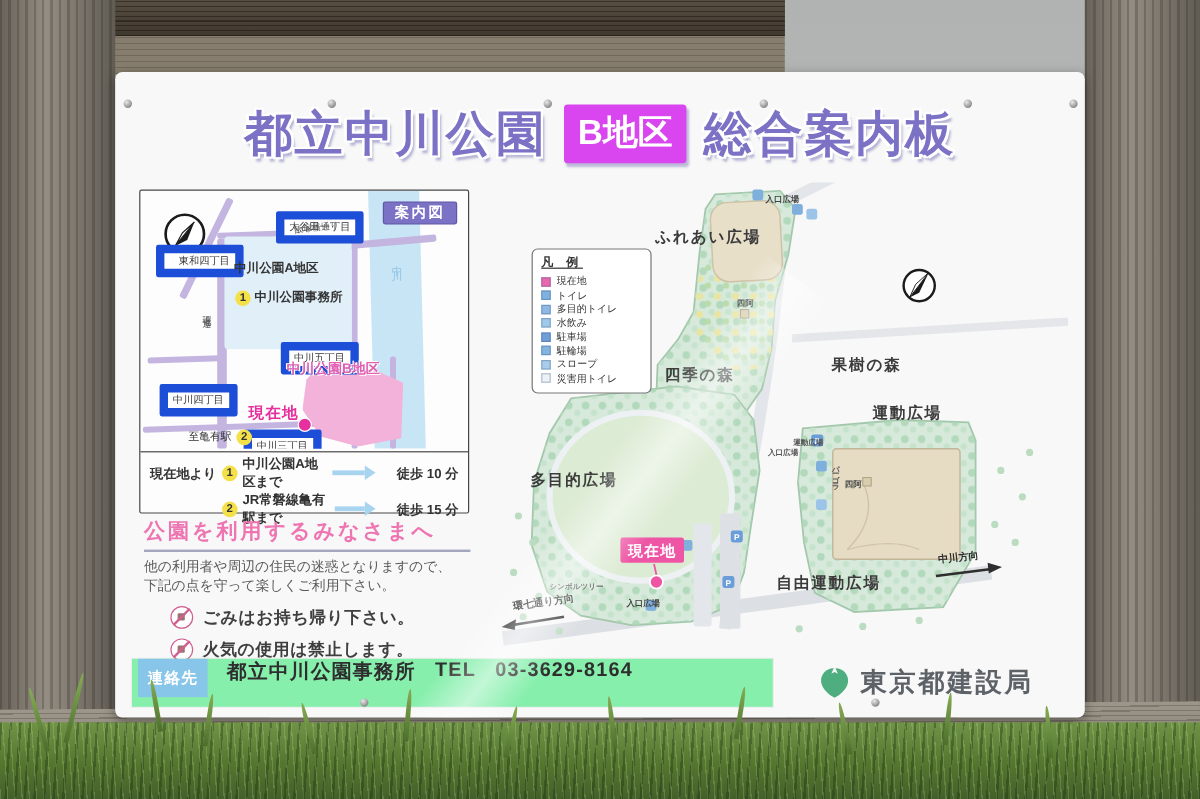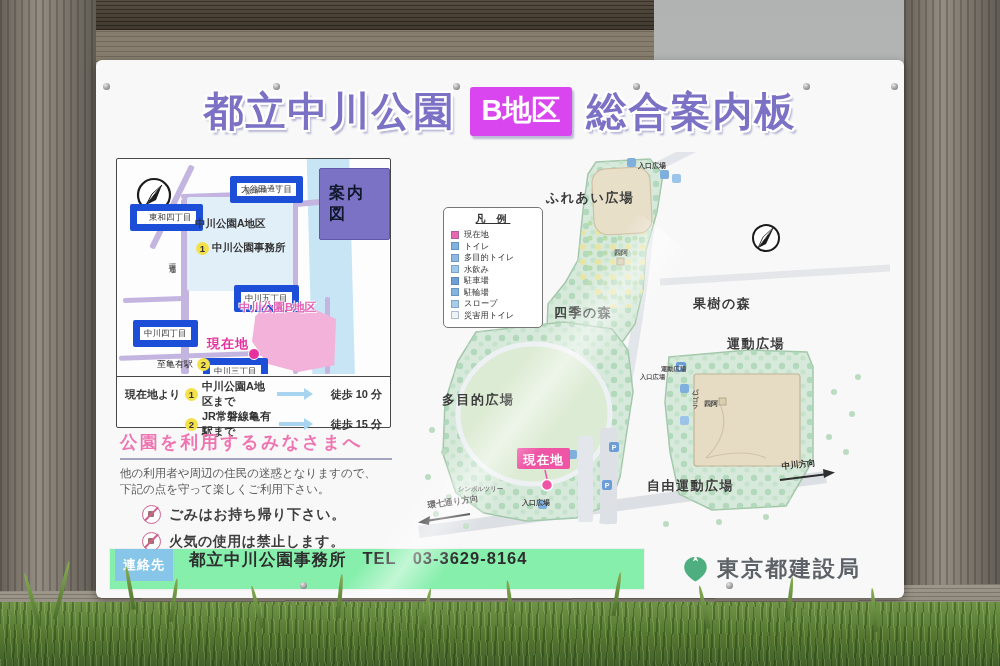--- a/index.html
+++ b/index.html
@@ -50,22 +50,22 @@
   .inset-map{position:absolute;left:0;top:0;right:0;height:215px;overflow:hidden;}
   .road{position:absolute;background:#c4b5e0;border-radius:2px;}
   .river{position:absolute;left:183px;top:0;width:56px;height:215px;background:#c8e5f6;
       clip-path:polygon(12% 0,88% 0,98% 100%,22% 100%);}
   .river-lbl{position:absolute;left:207px;top:55px;writing-mode:vertical-rl;font-size:9px;color:#93c5e6;letter-spacing:4px;}
   .area-a{position:absolute;left:70px;top:38px;width:106px;height:94px;background:#e1eff9;border-radius:3px;}
   .area-b{position:absolute;left:135px;top:145px;width:84px;height:68px;background:#f2b2da;
       clip-path:polygon(15% 4%,60% 0,100% 22%,98% 90%,55% 100%,18% 88%,0 55%,4% 18%);}
   .map-box-lbl{position:absolute;background:#fff;border:7px solid #1d4ed8;border-radius:2px;
       font-size:8.5px;color:#333;padding:1px 4px;white-space:nowrap;line-height:11px;}
-  .annai-badge{position:absolute;left:202px;top:9px;background:#7b72c6;color:#0f172a;font-size:16px;
-      font-weight:800;padding:14px 9px;border-radius:2px;letter-spacing:2px;border:1px solid #5f57a8;}
+  .annai-badge{position:absolute;left:202px;top:9px;background:#7b72c6;color:#ffffff;font-size:12px;
+      font-weight:800;padding:0 9px;border-radius:2px;letter-spacing:2px;border:1px solid #5f57a8;}
   .inset-txt{position:absolute;white-space:nowrap;color:#333;}
   .pink-area-lbl{position:absolute;left:122px;top:141px;font-size:11.5px;font-weight:800;color:#e160b2;
       text-shadow:1px 1px 0 #fff,-1px -1px 0 #fff;white-space:nowrap;}
   .cur-lbl-inset{position:absolute;left:90px;top:176px;font-size:13px;font-weight:800;color:#e5309e;
       text-shadow:1px 1px 0 #fff,-1px -1px 0 #fff;letter-spacing:1px;}
   .cur-dot-inset{position:absolute;left:131px;top:189px;width:10px;height:10px;border-radius:50%;
       background:#e5309e;border:1.5px solid #fff;}
   .num-circle{display:inline-flex;align-items:center;justify-content:center;width:13px;height:13px;
       border-radius:50%;background:#f4e14a;color:#333;font-size:9.5px;font-weight:800;flex:0 0 auto;}
   .kanana-lbl{position:absolute;left:50px;top:98px;writing-mode:vertical-rl;font-size:7.5px;color:#555;letter-spacing:1px;}
@@ -90,21 +90,21 @@
   .rule-row{display:flex;align-items:center;gap:8px;margin-top:8px;padding-left:22px;}
   .ban{width:17px;height:17px;border:1.7px solid #d06090;border-radius:50%;position:relative;
       background:#fff;flex:0 0 auto;}
   .ban::before{content:"";position:absolute;left:4.5px;top:4.5px;width:6px;height:6px;background:#9b7470;border-radius:1px;}
   .ban::after{content:"";position:absolute;left:-1.5px;top:7px;width:19px;height:2.2px;background:#d06090;transform:rotate(-45deg);}
   .rule-text{font-size:14px;font-weight:700;color:#3f3f3f;letter-spacing:.5px;}
 
   
   .legend{position:absolute;left:347px;top:147px;width:100px;background:#fff;border:1.2px solid #777;
       border-radius:5px;padding:4px 7px 6px;box-sizing:border-box;z-index:10;}
-  .legend-title{text-align:center;font-size:10px;font-weight:700;color:#333;letter-spacing:4px;margin-bottom:3px;text-decoration:underline;}
+  .legend-title{font-size:10px;font-weight:700;color:#333;letter-spacing:4px;margin-bottom:3px;text-decoration:underline;}
   .legend-row{display:flex;align-items:center;gap:5px;height:11.5px;}
   .lg-ico{width:8px;height:8px;flex:0 0 auto;border:1px solid rgba(60,90,130,.35);box-sizing:border-box;}
   .legend-row:first-of-type .lg-ico{border-radius:50%;border-color:rgba(200,60,140,.4);}
   .lg-label{font-size:8.3px;color:#333;white-space:nowrap;}
 
   
   .park-svg{position:absolute;left:318px;top:92px;z-index:5;}
   .svg-lbl-big{font-family:"Liberation Sans","DejaVu Sans",sans-serif;font-size:13px;font-weight:700;fill:#3b3b3b;letter-spacing:1.5px;}
   .svg-lbl-sm{font-family:"Liberation Sans","DejaVu Sans",sans-serif;font-size:7px;font-weight:600;fill:#444;}
   .svg-lbl-tiny{font-family:"Liberation Sans","DejaVu Sans",sans-serif;font-size:6.3px;font-weight:600;fill:#555;}

